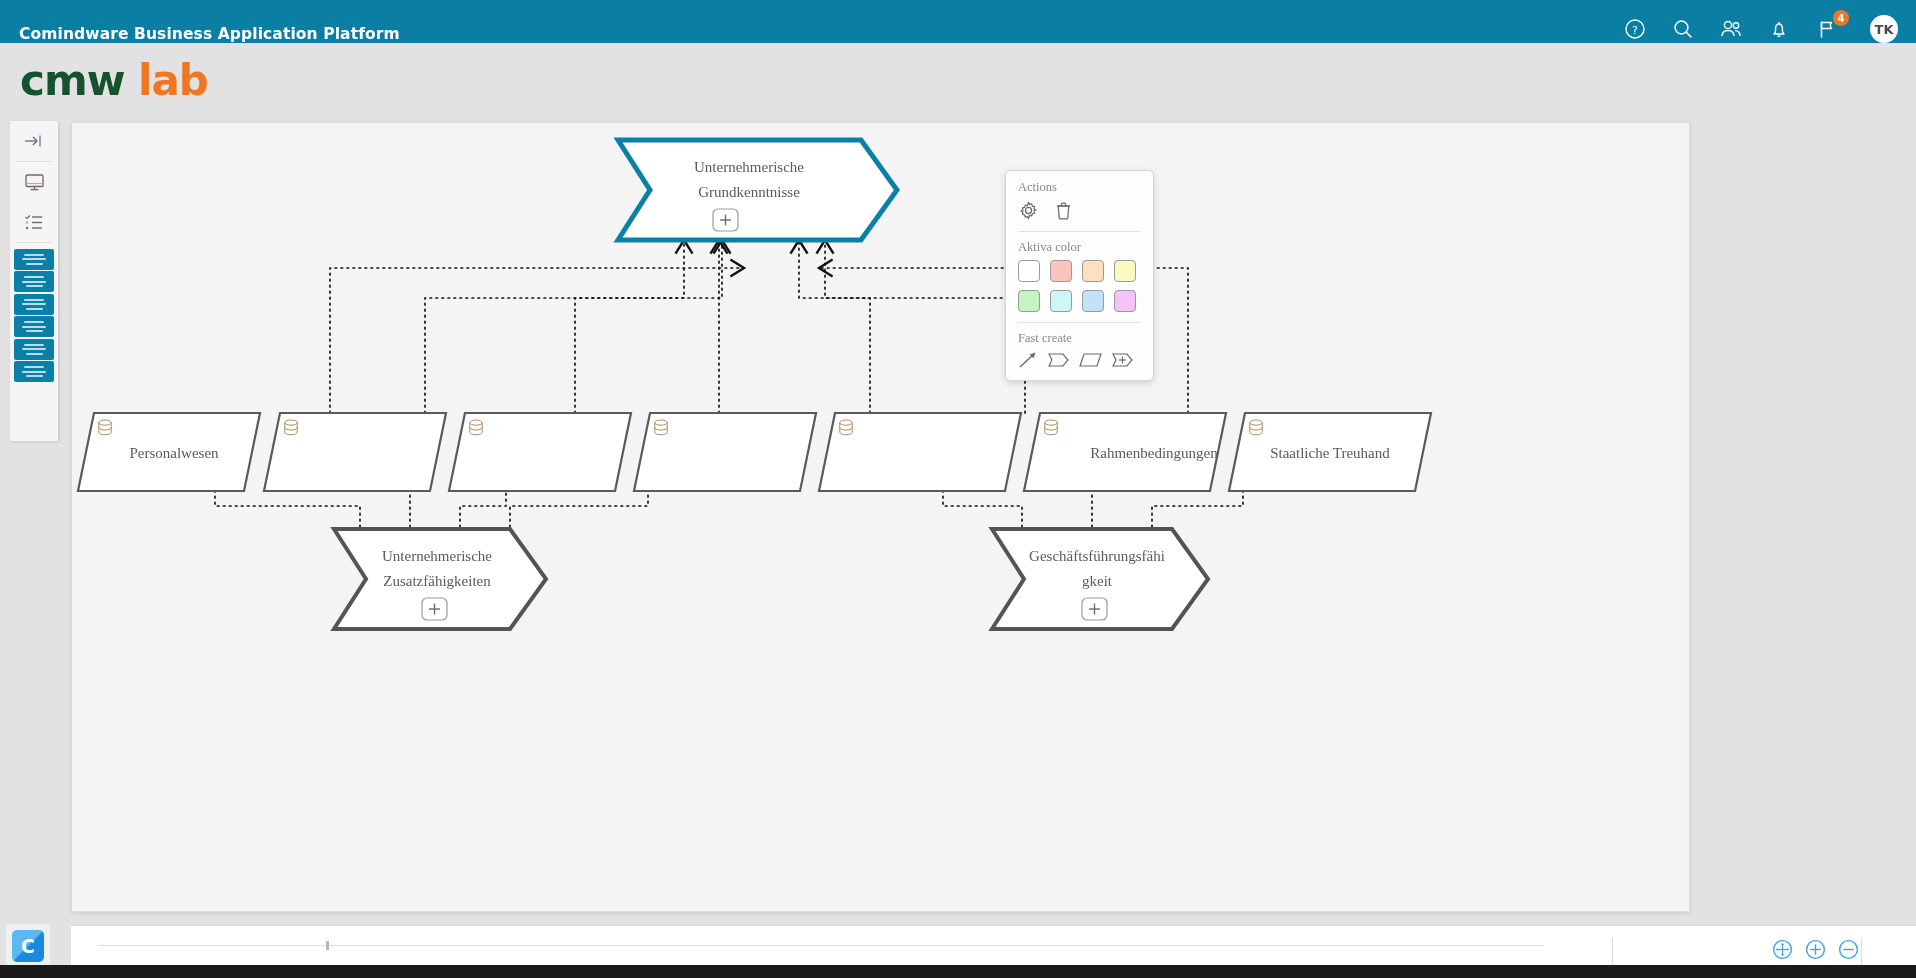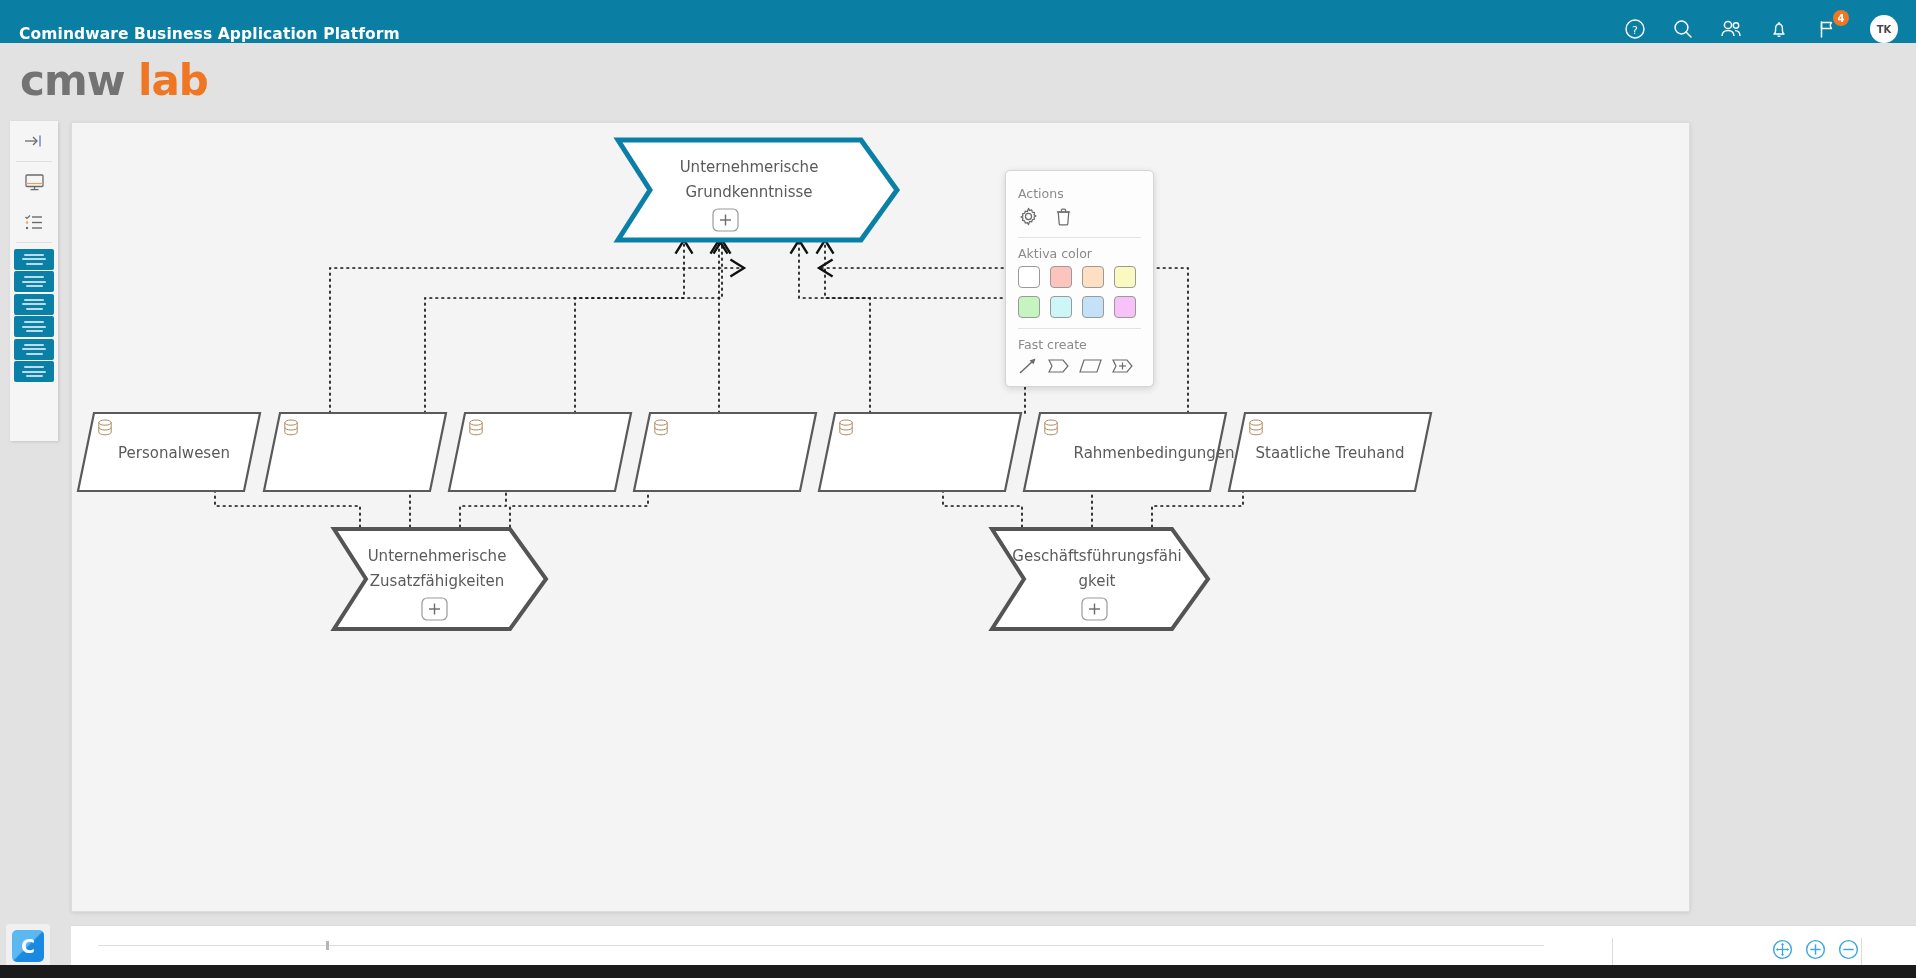--- a/index.html
+++ b/index.html
@@ -26,36 +26,36 @@
   .tb-ico svg { display: block; }
   .badge {
     position: absolute; right: -9px; top: -6px;
     background: #ef7622; color: #fff; font-size: 10px; font-weight: 700;
     min-width: 16px; height: 16px; border-radius: 8px;
     display: flex; align-items: center; justify-content: center; padding: 0 3px;
   }
   .avatar {
     width: 28px; height: 28px; border-radius: 50%;
     background: #ffffff; color: #4a4a4a;
-    font-size: 10px; font-weight: 700;
+    font-size: 13px; font-weight: 700;
     display: flex; align-items: center; justify-content: center;
     margin-left: 8px; cursor: pointer;
   }
 
   
   .logoband {
     position: absolute; left: 0; top: 43px; width: 1916px; height: 78px;
     background: #e2e2e2;
   }
   .logo {
     position: absolute; left: 20px; top: 13px;
     font-size: 42px; font-weight: 700; letter-spacing: -1px;
     font-family: "DejaVu Sans", "Liberation Sans", sans-serif;
   }
-  .logo .cmw { color: #737373; }
+  .logo .cmw { color: #14532d; }
   .logo .lab { color: #ef7622; }
 
   
   .sidebar {
     position: absolute; left: 10px; top: 121px; width: 48px; height: 320px;
     background: #f5f5f5;
     box-shadow: 1px 1px 3px rgba(0,0,0,.13);
   }
   .sb-item {
     width: 48px; height: 40px;
@@ -89,20 +89,21 @@
   }
 
   
   .canvas {
     position: absolute; left: 71px; top: 122px;
     width: 1619px; height: 790px;
     background: #f4f4f4;
     border: 1px solid #dcdcdc;
     box-shadow: 0 1px 4px rgba(0,0,0,.10);
     overflow: hidden;
+    font-family: Liberation Serif, serif;
   }
   .canvas-svg { position: absolute; left: 0; top: 0; }
 
   
   .node-label {
     position: absolute;
     display: flex; flex-direction: column;
     align-items: center; justify-content: center;
     text-align: center;
     color: #5a5a5a;
@@ -111,21 +112,21 @@
     white-space: pre-line;
   }
   .node-label.para { font-size: 15px; }
 
   
   .popup {
     position: absolute; left: 1004px; top: 169px;
     width: 149px; background: #fdfdfd;
     border: 1px solid #d5d5d5; border-radius: 5px;
     box-shadow: 0 2px 7px rgba(0,0,0,.14);
-    padding: 15px 12px 11px 12px;
+    padding: 9px 12px 11px 12px;
   }
   .pp-head { color: #8a8a8a; font-size: 12.5px; margin-bottom: 5px; }
   .pp-row { display: flex; align-items: center; gap: 14px; }
   .pp-icon { cursor: pointer; display: flex; }
   .pp-hr { height: 1px; background: #e3e3e3; margin: 10px 0 8px 0; }
   .swatches { display: grid; grid-template-columns: repeat(4, 22px); gap: 8px 10px; margin-top: 3px; }
   .sw { width: 22px; height: 22px; border-radius: 4px; border: 1px solid #9a9a9a; cursor: pointer; }
   .fc-row { display: flex; align-items: center; gap: 8px; margin-top: 4px; }
   .fc { cursor: pointer; display: flex; }
 

